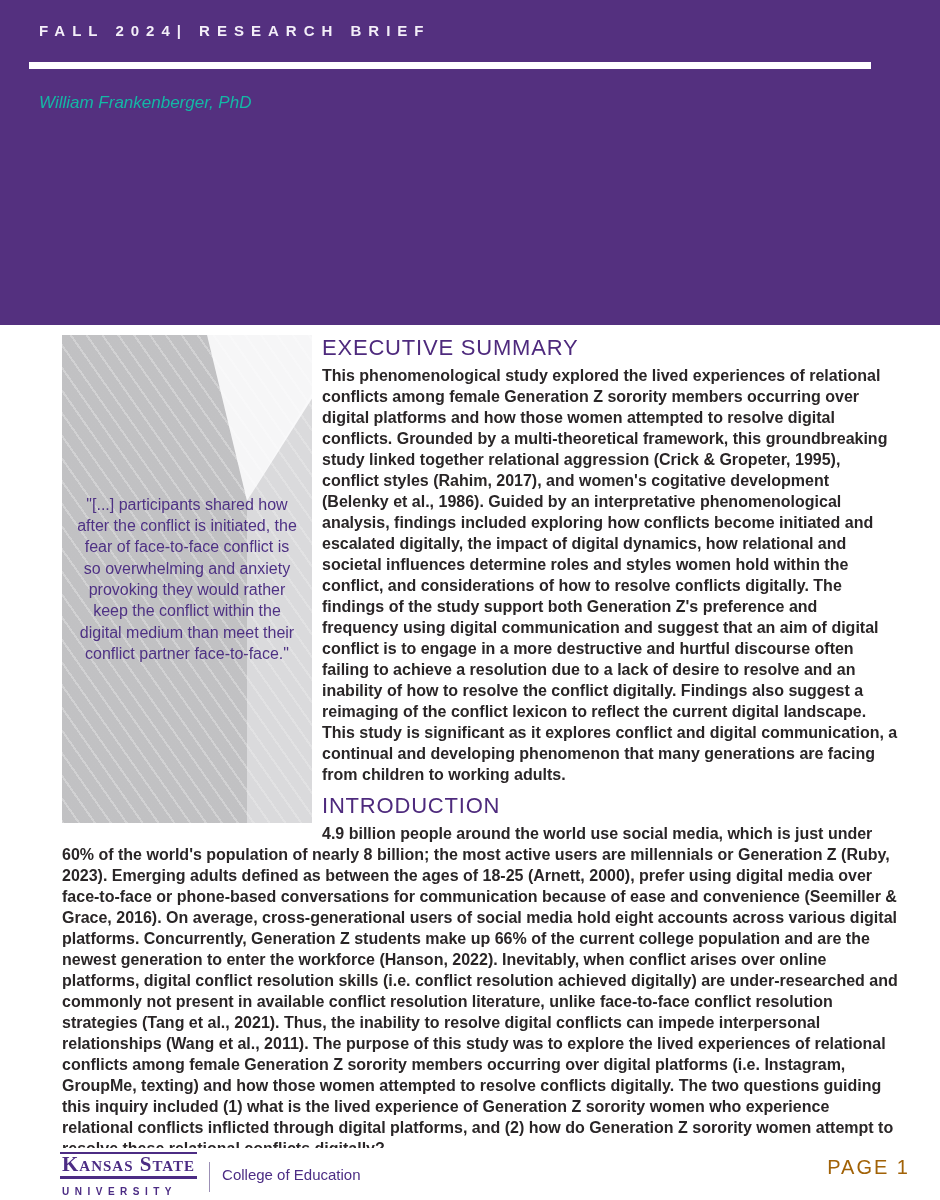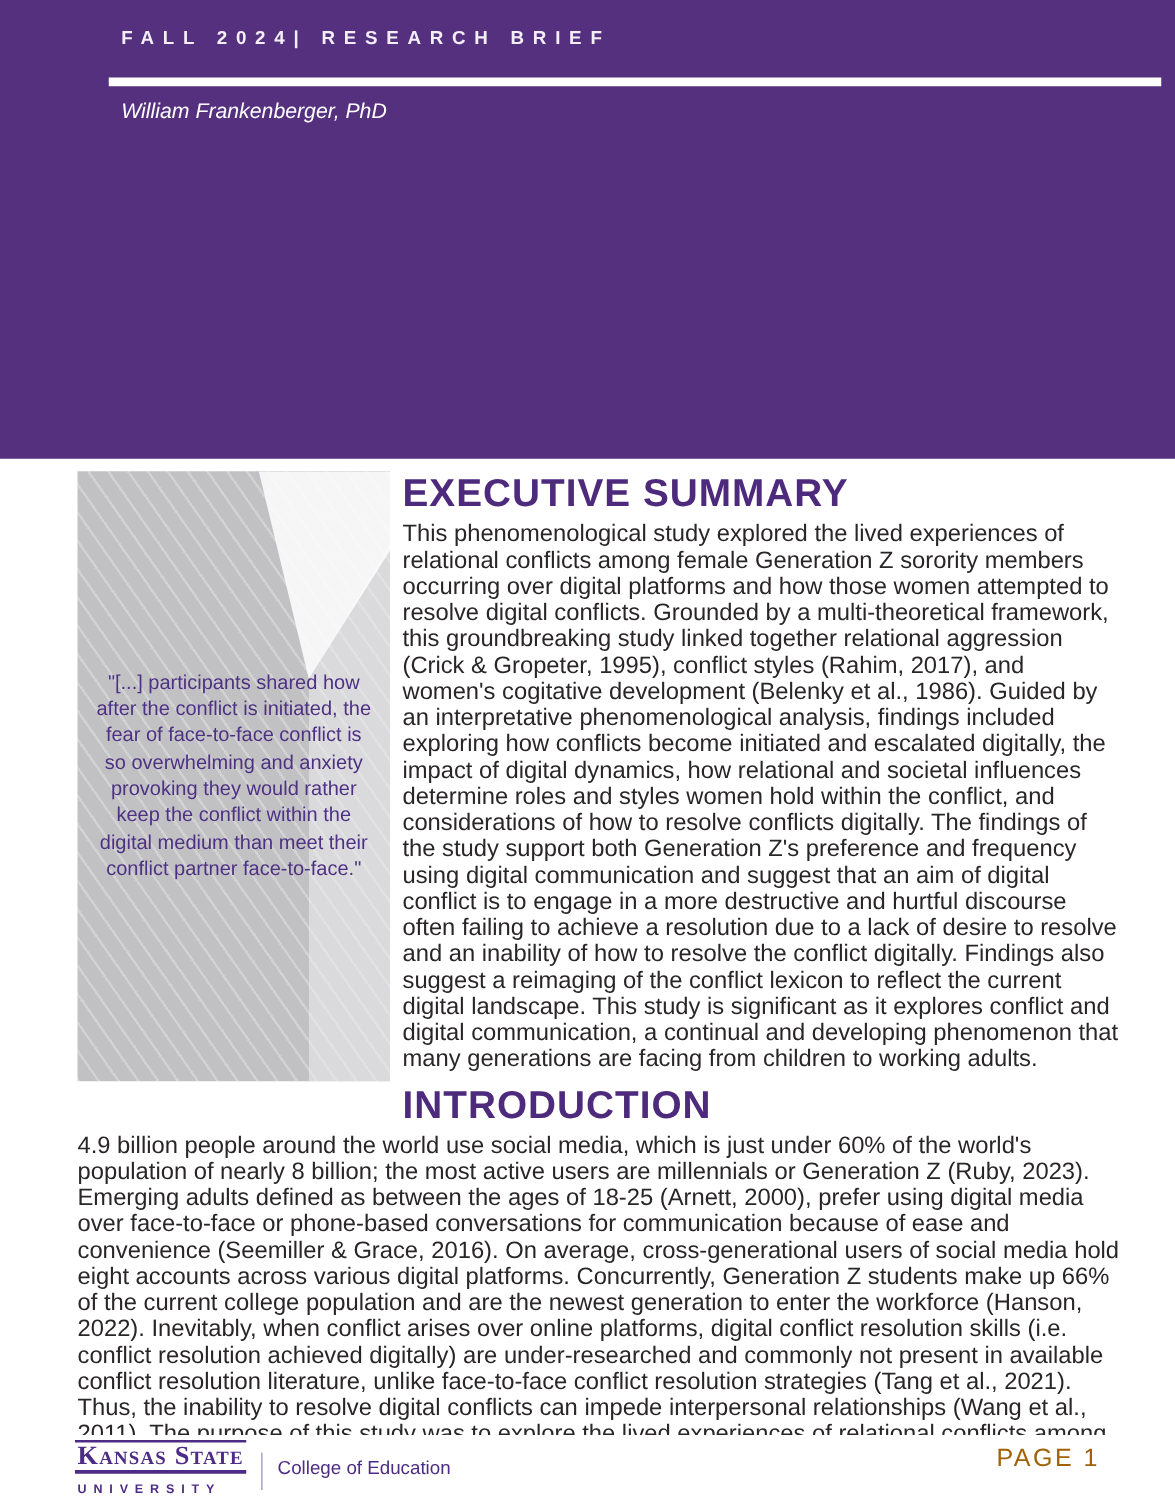--- a/index.html
+++ b/index.html
@@ -9,23 +9,23 @@
     background: #ffffff;
     font-family: "Liberation Sans", sans-serif;
     color: #2a2627;
     overflow: hidden;
     position: relative;
   }
 
   
   .masthead {
     background: #54307f;
-    height: 367px;
+    height: 325px;
     box-sizing: border-box;
-    padding: 22px 60px 0 87px;
+    padding: 22px 60px 0 29px;
   }
   .eyebrow {
     color: #f3eef8;
     font-size: 15px;
     font-weight: 600;
     letter-spacing: 7px;
     padding-left: 10px;
   }
   .doc-title {
     color: #ffffff;
@@ -36,24 +36,24 @@
     max-width: 790px;
     margin-top: 42px;
   }
   .title-rule {
     height: 7px;
     background: #ffffff;
     width: 842px;
     margin-top: 23px;
   }
   .author {
-    color: #ffffff;
+    color: #14b8a6;
     font-style: italic;
     font-size: 17px;
-    margin-top: 10px;
+    margin-top: 24px;
     padding-left: 10px;
   }
 
   
   .main {
     box-sizing: border-box;
     padding: 10px 42px 0 62px;
   }
 
   
@@ -92,43 +92,44 @@
     z-index: 2;
     color: #4e3184;
     font-size: 16px;
     line-height: 1.33;
     text-align: center;
     padding: 0 14px;
   }
 
   .section-heading {
     color: #4e2a7d;
-    font-size: 31px;
-    font-weight: 700;
+    font-size: 22px;
+    font-weight: 400;
     letter-spacing: 0.8px;
     margin: 0 0 4px 0;
   }
   .body-text {
-    font-size: 19px;
+    font-size: 16px;
     line-height: 21px;
     margin: 0 0 6px 0;
     text-align: left;
+    font-weight: bold;
   }
   .section { margin: 0; }
   .section + .section { margin-top: 8px; }
 
   
   .footer {
     position: absolute;
     left: 0;
     bottom: 0;
     width: 940px;
     height: 52px;
     box-sizing: border-box;
-    padding: 4px 60px 0 60px;
+    padding: 4px 30px 0 60px;
     display: flex;
     align-items: flex-start;
     justify-content: space-between;
     background: #ffffff;
   }
   .brand { display: flex; align-items: center; }
   .ksu-logo { color: #4c2c84; }
   .ksu-name {
     font-family: "Liberation Serif", serif;
     font-variant: small-caps;

